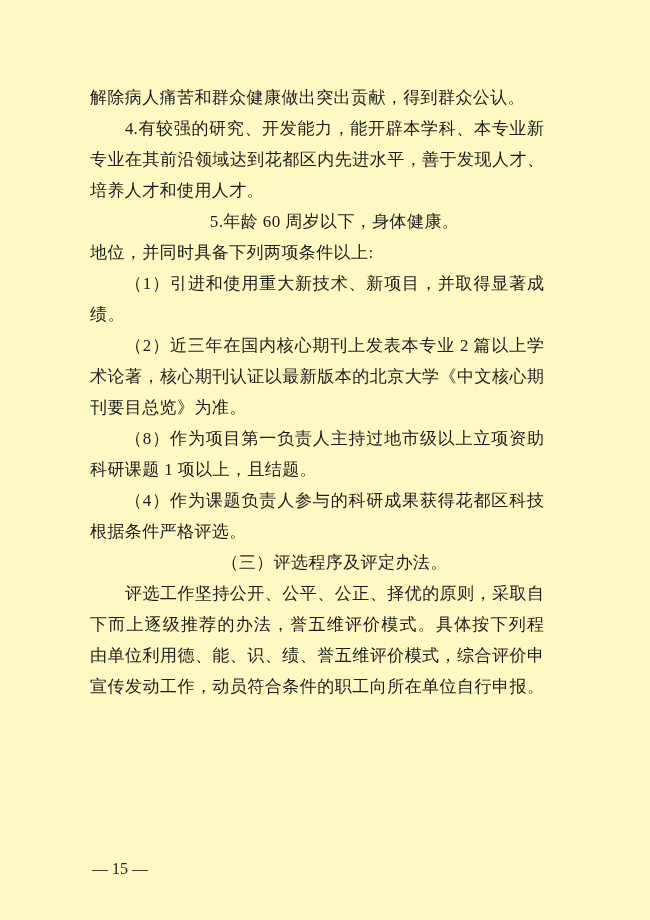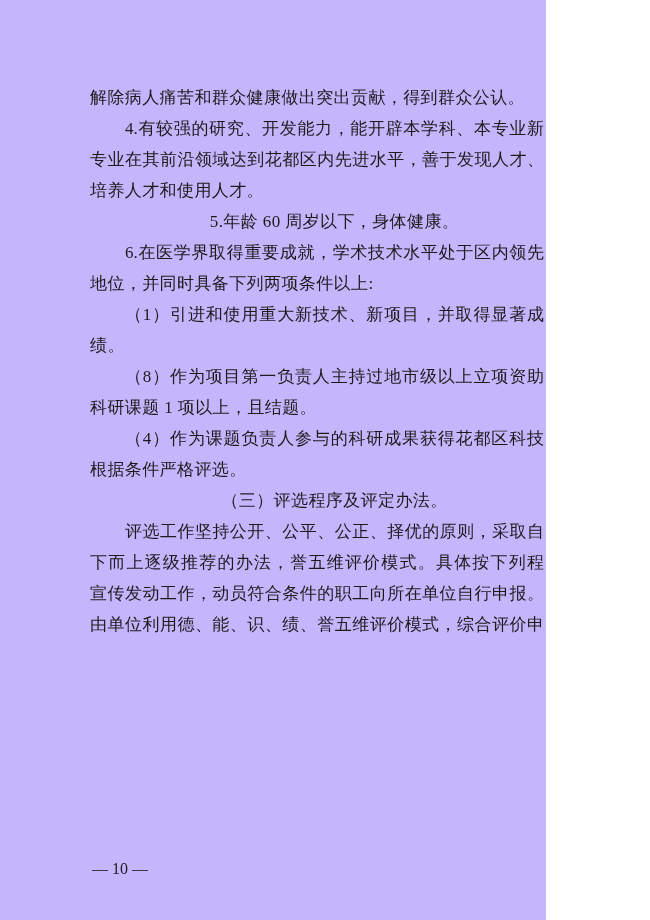--- a/index.html
+++ b/index.html
@@ -12,23 +12,23 @@
       height: 920px;
       position: relative;
       overflow: hidden;
       font-family: "Liberation Serif", "DejaVu Serif", serif;
       color: #1c1c1c;
     }
     .page {
       position: absolute;
       left: 0;
       top: 0;
-      width: 546px;
+      width: 650px;
       height: 920px;
-      background: #c4b5fd;
+      background: #fef9c3;
     }
     .body-text {
       position: absolute;
       left: 90px;
       top: 82px;
       width: 454px;
     }
     .para {
       margin: 0;
       padding: 0;
@@ -80,29 +80,33 @@
       <span class="line full indent">4.有较强的研究、开发能力，能开辟本学科、本专业新</span>
       <span class="line full">专业在其前沿领域达到花都区内先进水平，善于发现人才、</span>
       <span class="line last">培养人才和使用人才。</span>
     </div>
 
     <div class="para">
       <span class="line last indent">5.年龄 60 周岁以下，身体健康。</span>
     </div>
 
     <div class="para">
-      <span class="line full indent">6.在医学界取得重要成就，学术技术水平处于区内领先</span>
       <span class="line last">地位，并同时具备下列两项条件以上:</span>
     </div>
 
     <div class="para">
       <span class="line full indent">（1）引进和使用重大新技术、新项目，并取得显著成</span>
       <span class="line last">绩。</span>
     </div>
 
+    <div class="para">
+      <span class="line full indent">（2）近三年在国内核心期刊上发表本专业 2 篇以上学</span>
+      <span class="line full">术论著，核心期刊认证以最新版本的北京大学《中文核心期</span>
+      <span class="line last">刊要目总览》为准。</span>
+    </div>
 
     <div class="para">
       <span class="line full indent">（8）作为项目第一负责人主持过地市级以上立项资助</span>
       <span class="line last">科研课题 1 项以上，且结题。</span>
     </div>
 
     <div class="para">
       <span class="line full indent">（4）作为课题负责人参与的科研成果获得花都区科技</span>
       <span class="line last">根据条件严格评选。</span>
     </div>
@@ -110,20 +114,20 @@
     <div class="para">
       <span class="line last indent">（三）评选程序及评定办法。</span>
     </div>
 
     <div class="para">
       <span class="line full indent">评选工作坚持公开、公平、公正、择优的原则，采取自</span>
       <span class="line full">下而上逐级推荐的办法，誉五维评价模式。具体按下列程</span>
     </div>
 
     <div class="para">
+      <span class="line full">由单位利用德、能、识、绩、誉五维评价模式，综合评价申</span>
       <span class="line full">宣传发动工作，动员符合条件的职工向所在单位自行申报。</span>
-      <span class="line full">由单位利用德、能、识、绩、誉五维评价模式，综合评价申</span>
     </div>
 
   </div>
 
-  <div class="page-number">— 10 —</div>
+  <div class="page-number">— 15 —</div>
 </div>
 
 </body></html>

